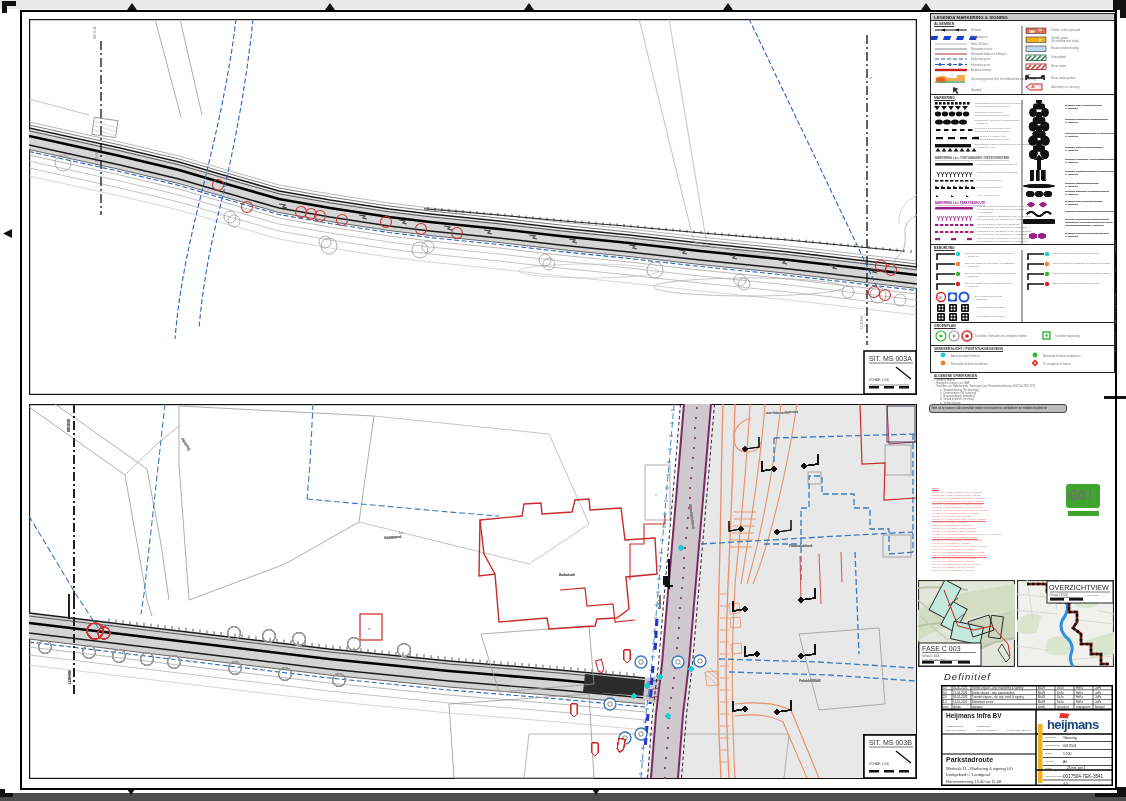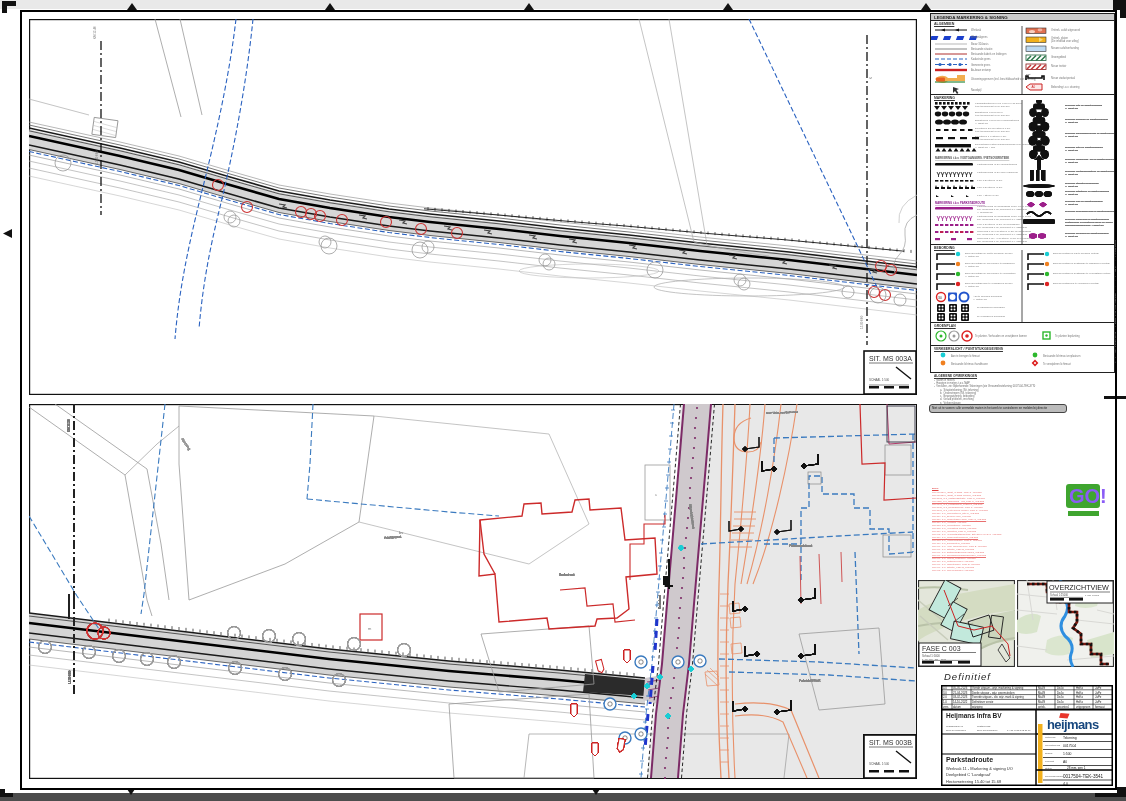--- a/index.html
+++ b/index.html
@@ -1624,21 +1624,21 @@
   <div>Ref-0x6_C-b_DataTeamBriefInfo-bases_v03.dwg</div>
   <div style="text-decoration:underline;">Ref-0x6_C-b_geluidsweringshandelingen_v03.dwg</div>
   <div>Ref-0x6_C-b_Geluid_voltooiers_v03.dwg</div>
   <div>Ref-707_C-b_Ontwikkelingen_v03.dwg</div>
   <div>Ref-0x6_C-b_Ondertussen_Fase B_v03.dwg</div>
   <div>Ref-0x6_C-b_Situatie_Fase B_v03.dwg</div>
   <div>Ref-0x5_C-b_proevenbossen_v03.dwg</div>
 </div>
 
 <div class="abs" style="left:1066px;top:484px;width:34px;height:24px;background:#3fa52f;border-radius:3px;"></div>
-<div class="abs" style="left:1069px;top:488px;width:28px;height:16px;color:#8b5cf6;font-weight:bold;font-size:20px;line-height:16px;letter-spacing:0px;font-family:Liberation Sans, sans-serif;">GO!</div>
+<div class="abs" style="left:1069px;top:488px;width:28px;height:16px;color:#737373;font-weight:bold;font-size:14px;line-height:16px;letter-spacing:0px;font-family:Liberation Mono, monospace;">GO!</div>
 <div class="abs" style="left:1068px;top:511px;width:31px;height:5px;background:#3fa52f;"></div>
 
 <svg class="abs" style="left:918px;top:580px;" width="97" height="87" viewBox="0 0 97 87" id="fasemap">
   <rect x="0.5" y="0.5" width="96" height="86" fill="#e3e6da" stroke="#333" stroke-width="1.2"></rect>
   <path d="M0,30 Q20,18 40,14 T97,4 L97,30 Q60,34 30,46 T0,62 Z" fill="#d4dcc2"></path>
   <path d="M55,40 Q75,34 97,30 L97,60 Q75,62 60,70 L45,56 Z" fill="#cdd6bd"></path>
   <path d="M0,8 Q25,6 50,10 M0,46 Q30,40 55,44 M60,70 Q78,60 97,58" stroke="#b9c2a8" stroke-width="2" fill="none"></path>
   <path d="M2,36 L30,60 M0,20 L38,52" stroke="#c8cdbb" stroke-width="1.6" fill="none"></path>
 
   <g>

